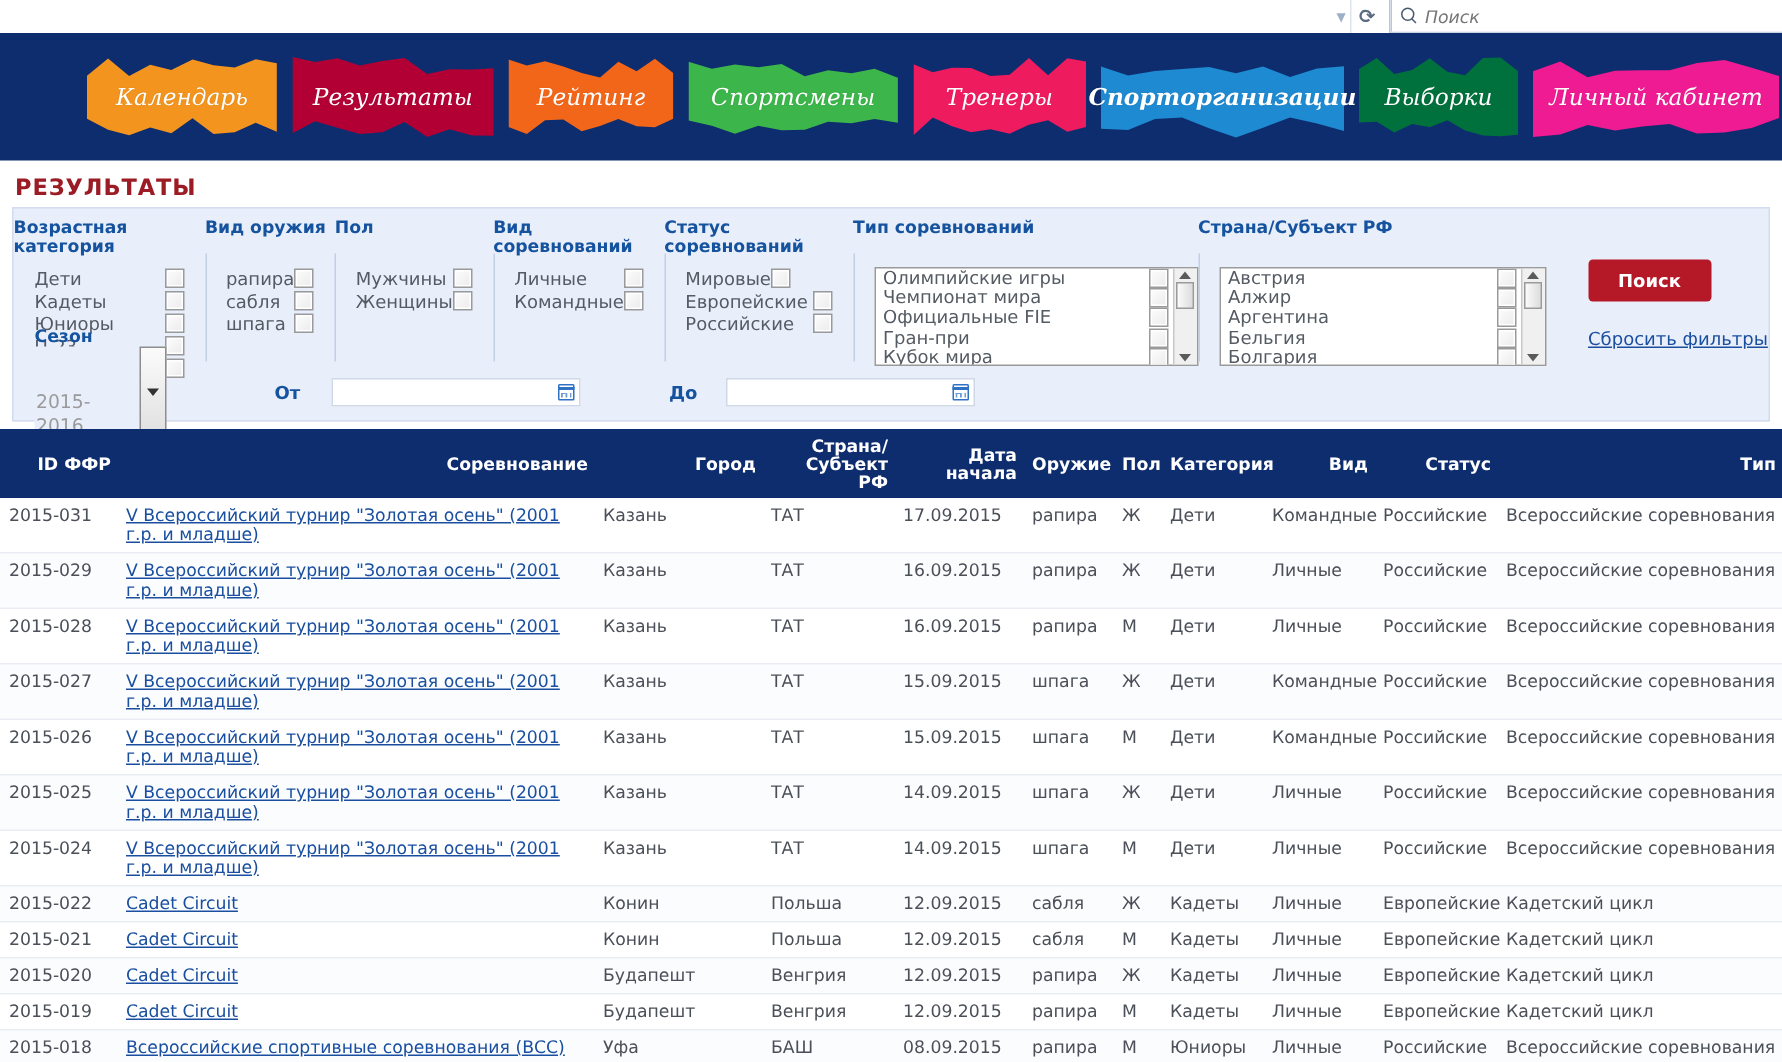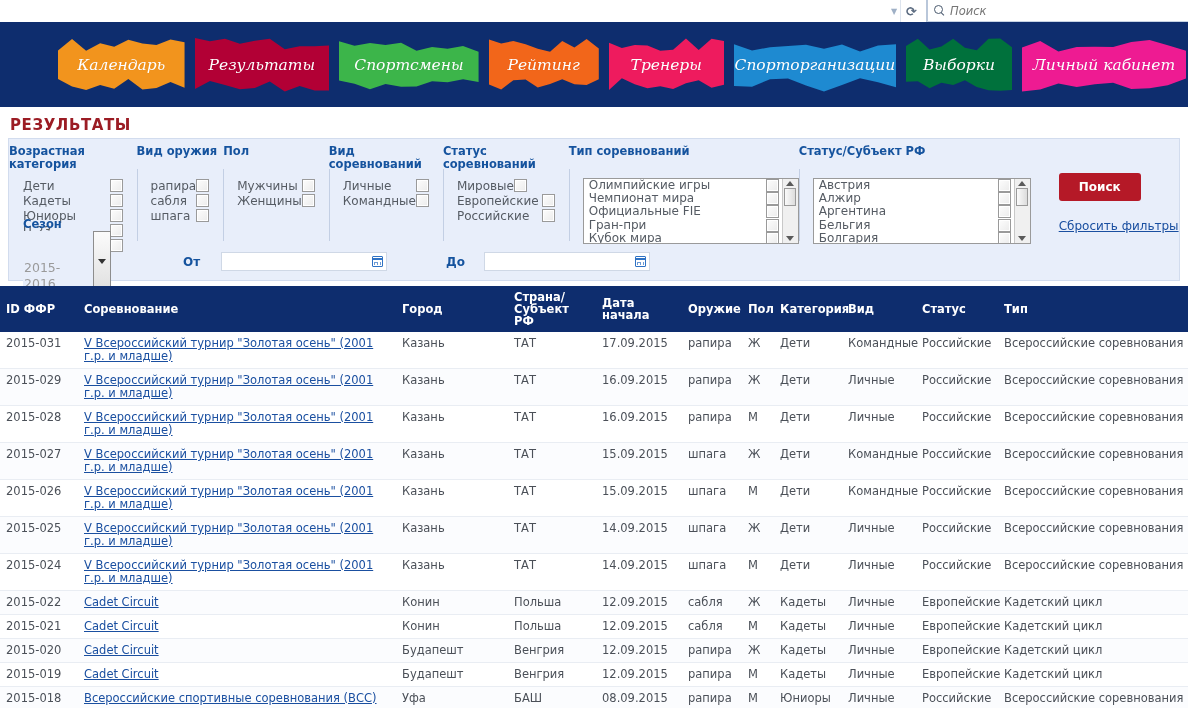--- a/index.html
+++ b/index.html
@@ -269,21 +269,21 @@
     overflow: hidden;
   }
   table.results {
     width: 1188px; border-collapse: collapse;
     table-layout: fixed;
   }
   table.results thead th {
     background: #0e2d6e;
     color: #ffffff;
     font-size: 11.5px; font-weight: bold;
-    text-align: left;
+    text-align: right;
     padding: 5px 4px 5px 6px;
     vertical-align: middle;
     height: 27px;
     line-height: 12px;
   }
   table.results tbody td {
     font-size: 11.5px;
     color: #4b5058;
     padding: 5px 4px 5px 6px;
     vertical-align: top;
@@ -329,39 +329,39 @@
           <path d="M 0 18.447685185185186 L 15.1 7.0 L 30.2 18.7 L 45.3 11.2 L 60.4 14.7 L 75.6 7.7 L 90.7 11.5 L 105.8 13.0 L 120.9 7.5 L 136.0 10.2 L 136 33 L 136.0 55.8 L 120.9 49.9 L 105.8 56.1 L 90.7 57.4 L 75.6 46.9 L 60.4 56.8 L 45.3 53.0 L 30.2 58.1 L 15.1 54.5 L 0.0 47.1 Z" fill="#F2941D"></path>
         </svg>
         <span class="nav-label">Календарь</span>
       </div>
       <div class="nav-item" style="width: 142px;">
         <svg class="brush" viewBox="0 0 142 66" preserveAspectRatio="none">
           <path d="M 0 6.031627229080933 L 15.8 9.3 L 31.6 6.8 L 47.3 11.7 L 63.1 8.7 L 78.9 6.7 L 94.7 17.3 L 110.4 14.2 L 126.2 14.3 L 142.0 13.4 L 142 33 L 142.0 58.5 L 126.2 58.4 L 110.4 54.1 L 94.7 59.4 L 78.9 49.4 L 63.1 56.1 L 47.3 57.3 L 31.6 53.1 L 15.8 48.9 L 0.0 56.9 Z" fill="#B20035"></path>
         </svg>
         <span class="nav-label">Результаты</span>
       </div>
+      <div class="nav-item" style="width: 118px;">
+        <svg class="brush" viewBox="0 0 118 66" preserveAspectRatio="none">
+          <path d="M 0 7.61556927297668 L 13.1 11.6 L 26.2 8.9 L 39.3 12.3 L 52.4 16.7 L 65.6 19.7 L 78.7 9.1 L 91.8 15.5 L 104.9 7.1 L 118.0 16.6 L 118 33 L 118.0 47.2 L 104.9 52.9 L 91.8 52.2 L 78.7 47.3 L 65.6 52.0 L 52.4 55.5 L 39.3 47.6 L 26.2 48.2 L 13.1 57.4 L 0.0 52.6 Z" fill="#F2661A"></path>
+        </svg>
+        <span class="nav-label">Рейтинг</span>
+      </div>
       <div class="nav-item" style="width: 150px;">
         <svg class="brush" viewBox="0 0 150 66" preserveAspectRatio="none">
           <path d="M 0 9.199511316872428 L 16.7 13.8 L 33.3 11.0 L 50.0 12.9 L 66.7 10.7 L 83.3 18.8 L 100.0 14.9 L 116.7 16.8 L 133.3 13.9 L 150.0 19.8 L 150 33 L 150.0 49.9 L 133.3 47.3 L 116.7 50.2 L 100.0 49.2 L 83.3 54.5 L 66.7 54.8 L 50.0 51.9 L 33.3 57.2 L 16.7 51.8 L 0.0 48.4 Z" fill="#3CB54A"></path>
         </svg>
         <span class="nav-label">Спортсмены</span>
       </div>
-      <div class="nav-item" style="width: 118px;">
-        <svg class="brush" viewBox="0 0 118 66" preserveAspectRatio="none">
-          <path d="M 0 7.61556927297668 L 13.1 11.6 L 26.2 8.9 L 39.3 12.3 L 52.4 16.7 L 65.6 19.7 L 78.7 9.1 L 91.8 15.5 L 104.9 7.1 L 118.0 16.6 L 118 33 L 118.0 47.2 L 104.9 52.9 L 91.8 52.2 L 78.7 47.3 L 65.6 52.0 L 52.4 55.5 L 39.3 47.6 L 26.2 48.2 L 13.1 57.4 L 0.0 52.6 Z" fill="#F2661A"></path>
-        </svg>
-        <span class="nav-label">Рейтинг</span>
-      </div>
       <div class="nav-item" style="width: 124px;">
         <svg class="brush" viewBox="0 0 124 66" preserveAspectRatio="none">
           <path d="M 0 10.783453360768176 L 13.8 16.1 L 27.6 13.1 L 41.3 13.4 L 55.1 18.7 L 68.9 17.8 L 82.7 6.6 L 96.4 18.1 L 110.2 6.8 L 124.0 9.0 L 124 33 L 124.0 52.6 L 110.2 55.8 L 96.4 48.2 L 82.7 51.2 L 68.9 57.1 L 55.1 54.2 L 41.3 56.2 L 27.6 52.2 L 13.8 46.3 L 0.0 58.1 Z" fill="#EE1B5E"></path>
         </svg>
         <span class="nav-label">Тренеры</span>
       </div>
-      <div class="nav-item" style="width: 162px;">
+      <div class="nav-item" style="width: 162px; font-weight: bold;">
         <svg class="brush" viewBox="0 0 162 66" preserveAspectRatio="none">
           <path d="M 0 12.367395404663924 L 18.0 18.4 L 36.0 15.3 L 54.0 14.0 L 72.0 12.7 L 90.0 16.8 L 108.0 12.4 L 126.0 19.4 L 144.0 13.6 L 162.0 12.2 L 162 33 L 162.0 55.3 L 144.0 50.3 L 126.0 46.3 L 108.0 53.1 L 90.0 59.6 L 72.0 53.5 L 54.0 46.4 L 36.0 47.3 L 18.0 54.7 L 0.0 53.9 Z" fill="#1E8AD1"></path>
         </svg>
         <span class="nav-label">Спорторганизации</span>
       </div>
       <div class="nav-item" style="width: 114px;">
         <svg class="brush" viewBox="0 0 114 66" preserveAspectRatio="none">
           <path d="M 0 13.95133744855967 L 12.7 6.7 L 25.3 17.4 L 38.0 14.6 L 50.7 6.8 L 63.3 15.8 L 76.0 18.2 L 88.7 6.7 L 101.3 6.4 L 114.0 15.4 L 114 33 L 114.0 57.9 L 101.3 58.8 L 88.7 58.3 L 76.0 55.0 L 63.3 48.2 L 50.7 52.9 L 38.0 50.7 L 25.3 56.3 L 12.7 49.2 L 0.0 49.7 Z" fill="#00713C"></path>
         </svg>
         <span class="nav-label">Выборки</span>
@@ -505,21 +505,21 @@
           <div class="lb-arrow up"></div>
           <div class="lb-thumb"></div>
           <div class="lb-spacer"></div>
           <div class="lb-arrow down"></div>
         </div>
       </div>
     </div>
 
     <div class="fcol" style="width:250px">
       <div class="fcol-sep"></div>
-      <div class="fcol-title">Статус/Субъект РФ</div>
+      <div class="fcol-title">Страна/Субъект РФ</div>
       <div class="listbox" style="width:218px">
         <div class="lb-items" id="lbCountry">
             <div class="lb-row">
               <span class="lb-text">Австрия</span>
               <span class="chk-box"></span>
             </div>
             <div class="lb-row">
               <span class="lb-text">Алжир</span>
               <span class="chk-box"></span>
             </div>

